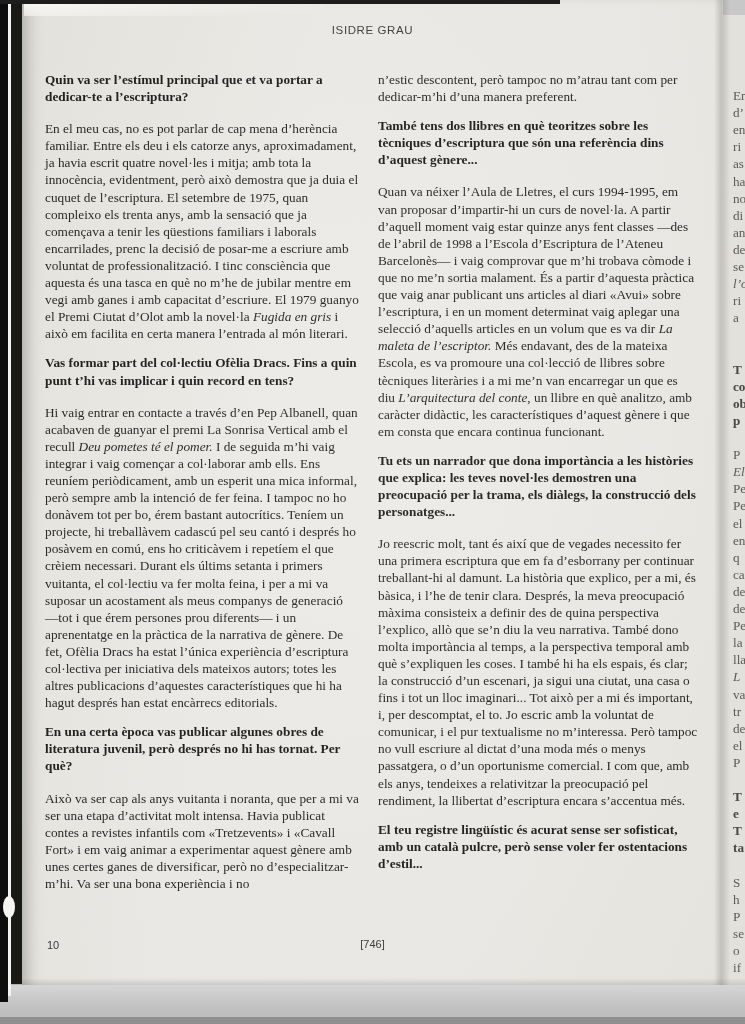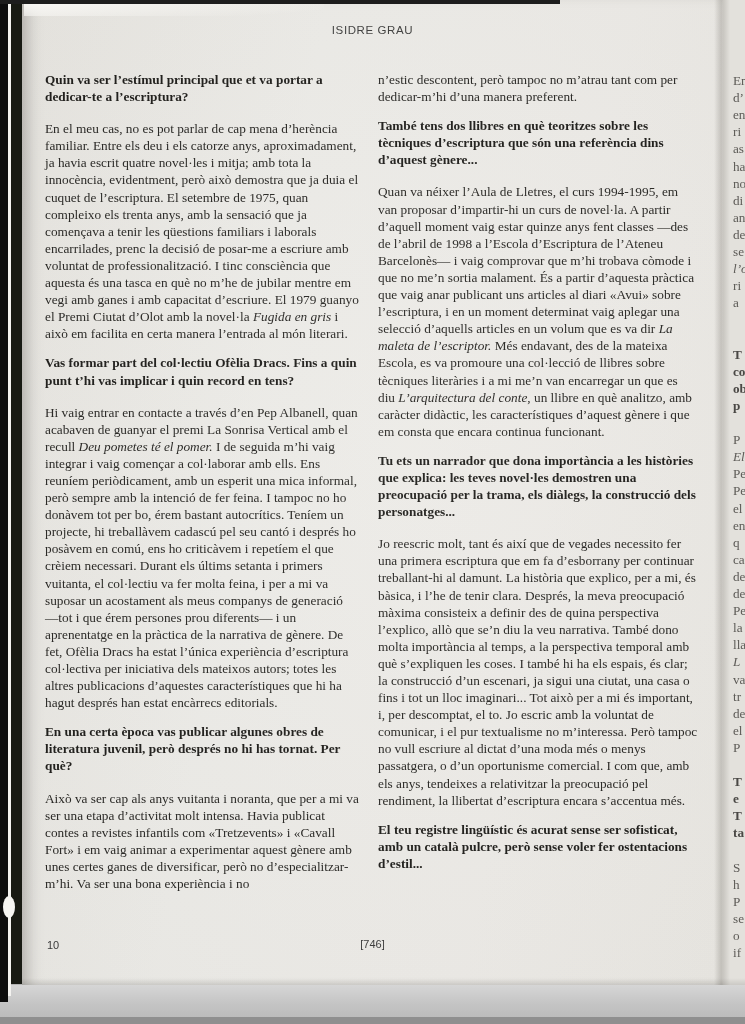--- a/index.html
+++ b/index.html
@@ -18,21 +18,21 @@
   .bottom-band-1{position:absolute;left:0;top:985px;width:745px;height:32px;background:linear-gradient(180deg,#d6d6d6 0%,#c4c4c4 60%,#bcbcbc 100%);}
   .bottom-band-2{position:absolute;left:0;top:1017px;width:745px;height:7px;background:#8f8f8f;}
   .bottom-edge-shadow{position:absolute;left:0;top:978px;width:745px;height:8px;background:linear-gradient(180deg,rgba(0,0,0,0) 0%,rgba(0,0,0,0.12) 100%);}
 
   
   .page{position:absolute;left:22px;top:0;width:701px;height:985px;
         background:linear-gradient(100deg,#e7e5e0 0%,#ecebe7 35%,#eceae6 70%,#e9e7e2 100%);
         box-shadow:inset 14px 0 16px -10px rgba(60,58,52,0.35);}
 
   
-  .next-strip{position:absolute;left:723px;top:0;width:22px;height:985px;background:#e3e1dc;overflow:hidden;}
+  .next-strip{position:absolute;left:723px;top:15px;width:22px;height:985px;background:#e3e1dc;overflow:hidden;}
   .gutter-shadow{position:absolute;left:714px;top:0;width:16px;height:985px;
         background:linear-gradient(90deg,rgba(0,0,0,0) 0%,rgba(90,86,78,0.25) 45%,rgba(0,0,0,0) 100%);}
   .edge-frag{position:absolute;left:10px;width:30px;height:17px;font-size:13.2px;color:#5d5b57;white-space:nowrap;}
   .edge-frag.i{font-style:italic;}
   .edge-frag.b{font-weight:bold;color:#4a4845;}
 
   
   .running-header{position:absolute;left:0;top:24px;width:100%;text-align:center;
         font-family:"Liberation Sans",sans-serif;font-size:11.5px;letter-spacing:0.6px;color:#3f3f3e;}
   .col{position:absolute;top:71px;font-size:13.3px;line-height:17.1px;color:#282724;}

